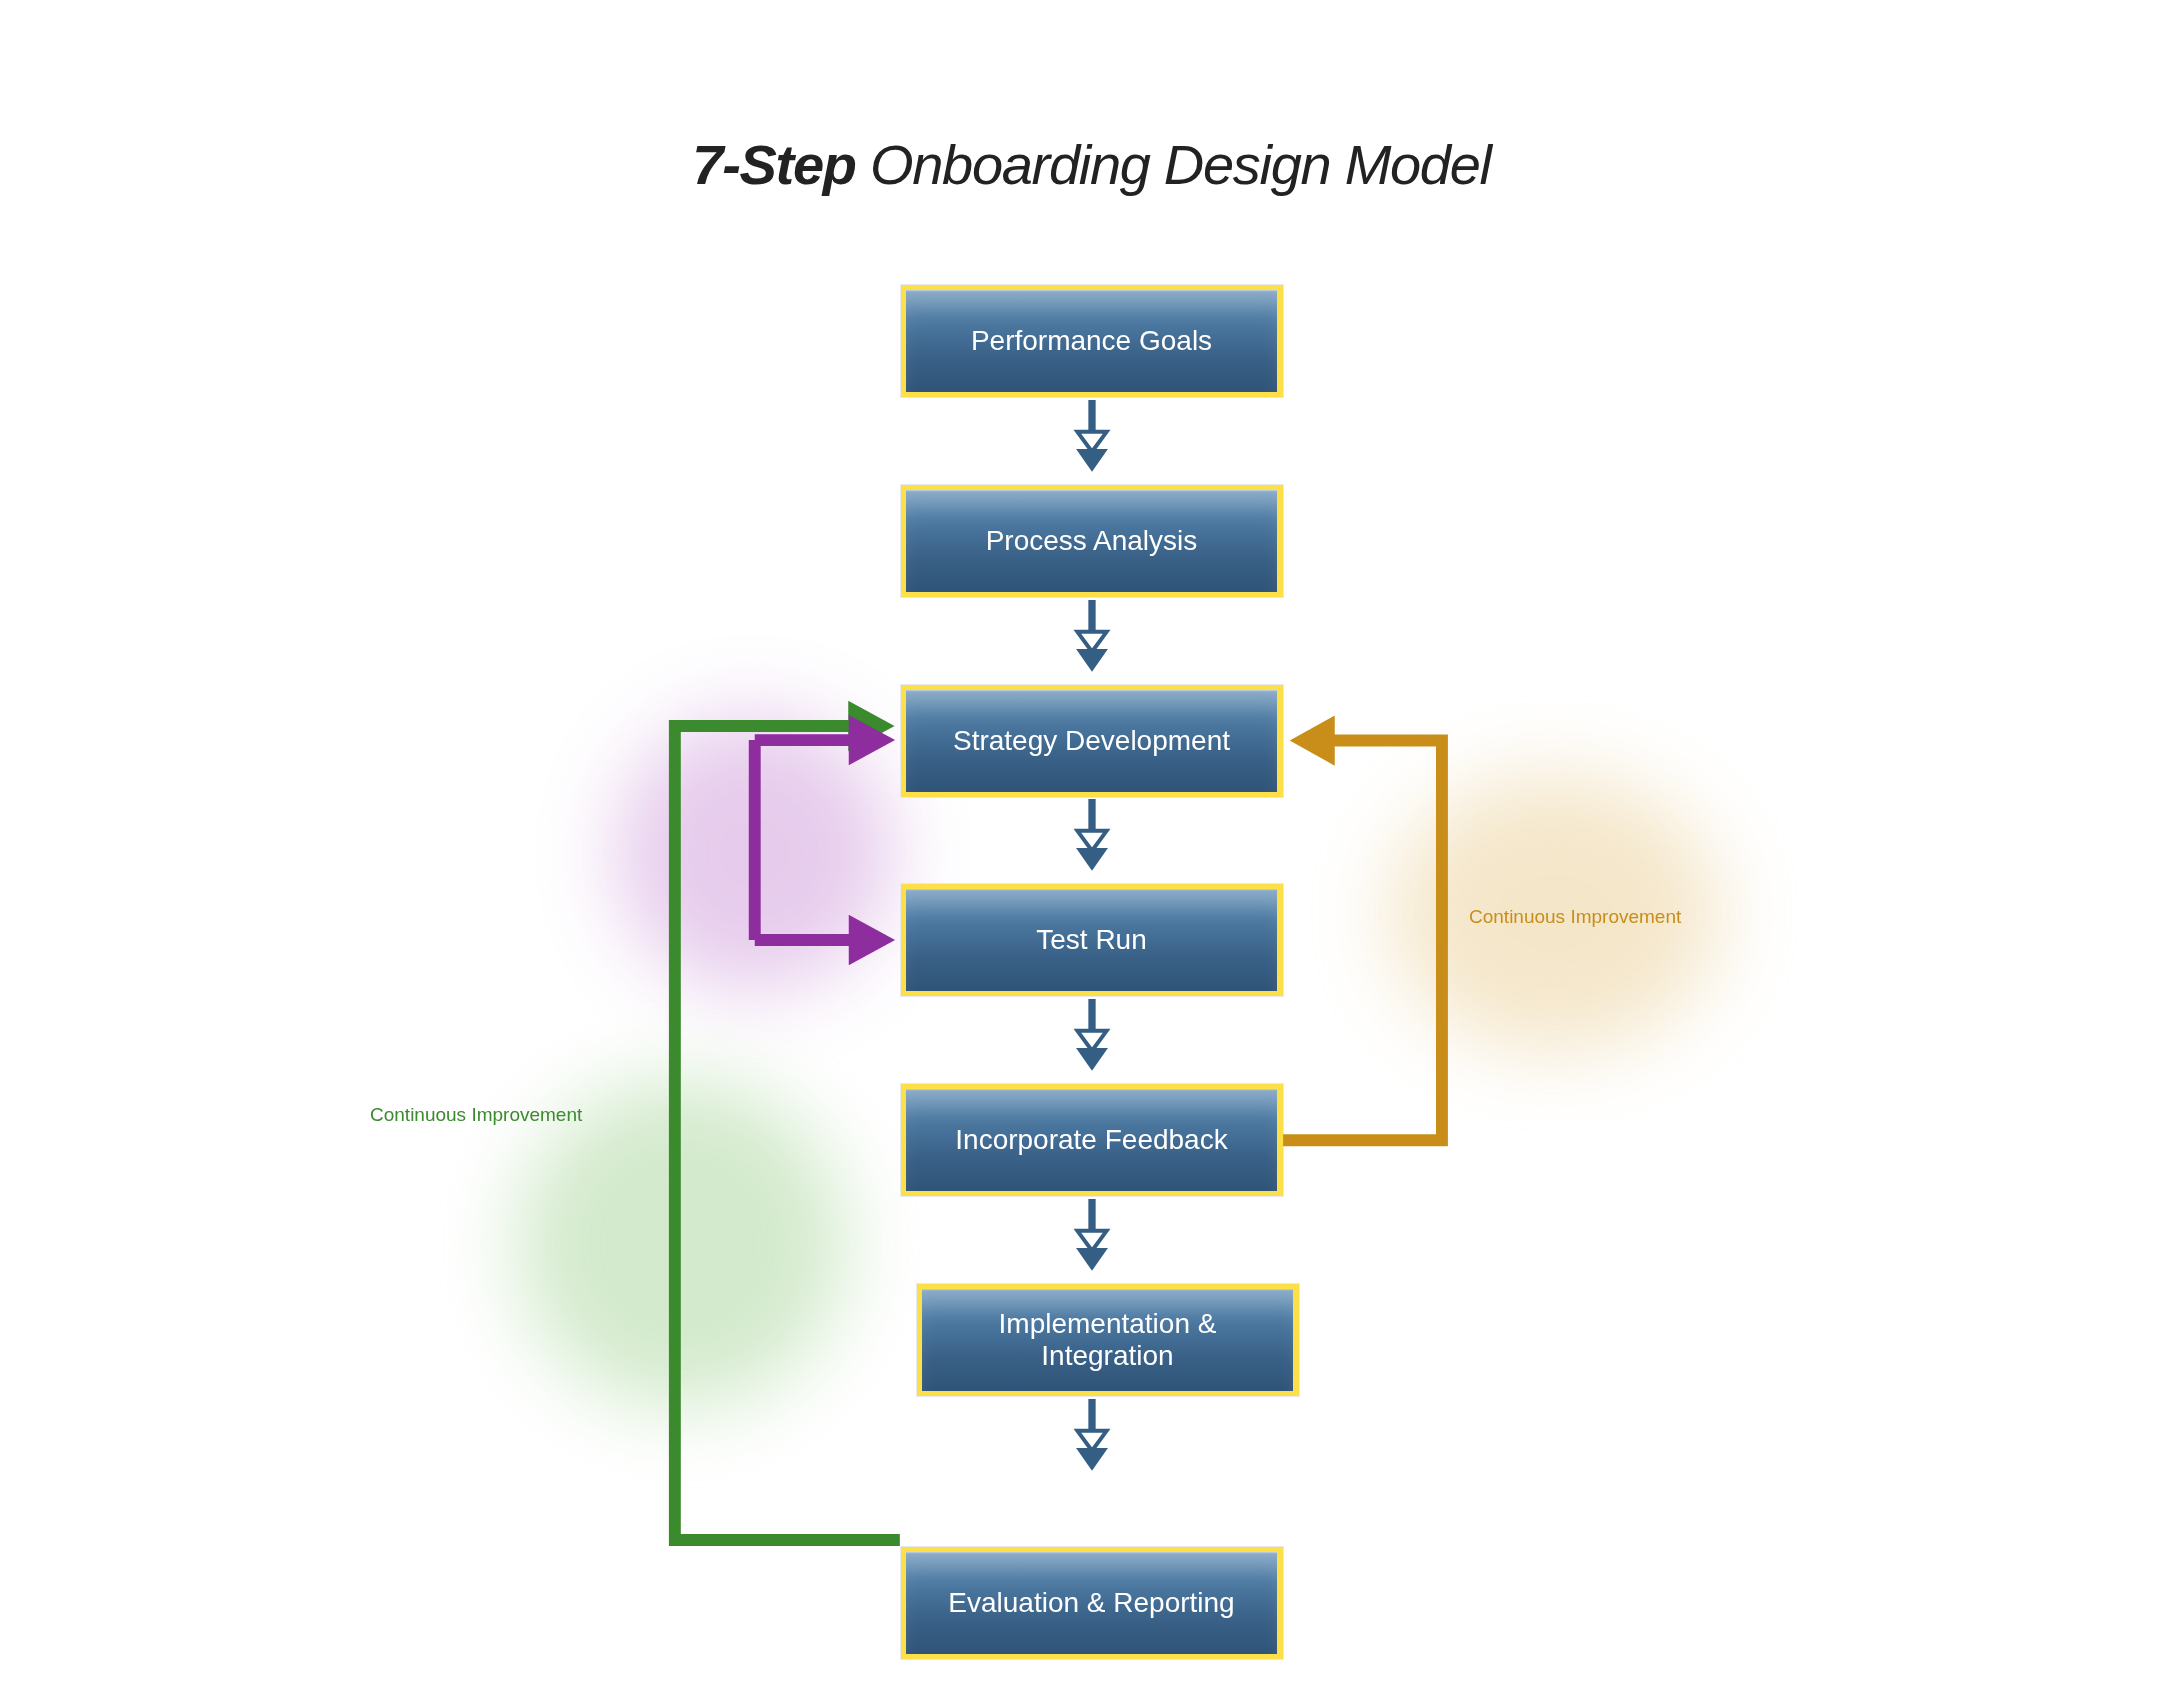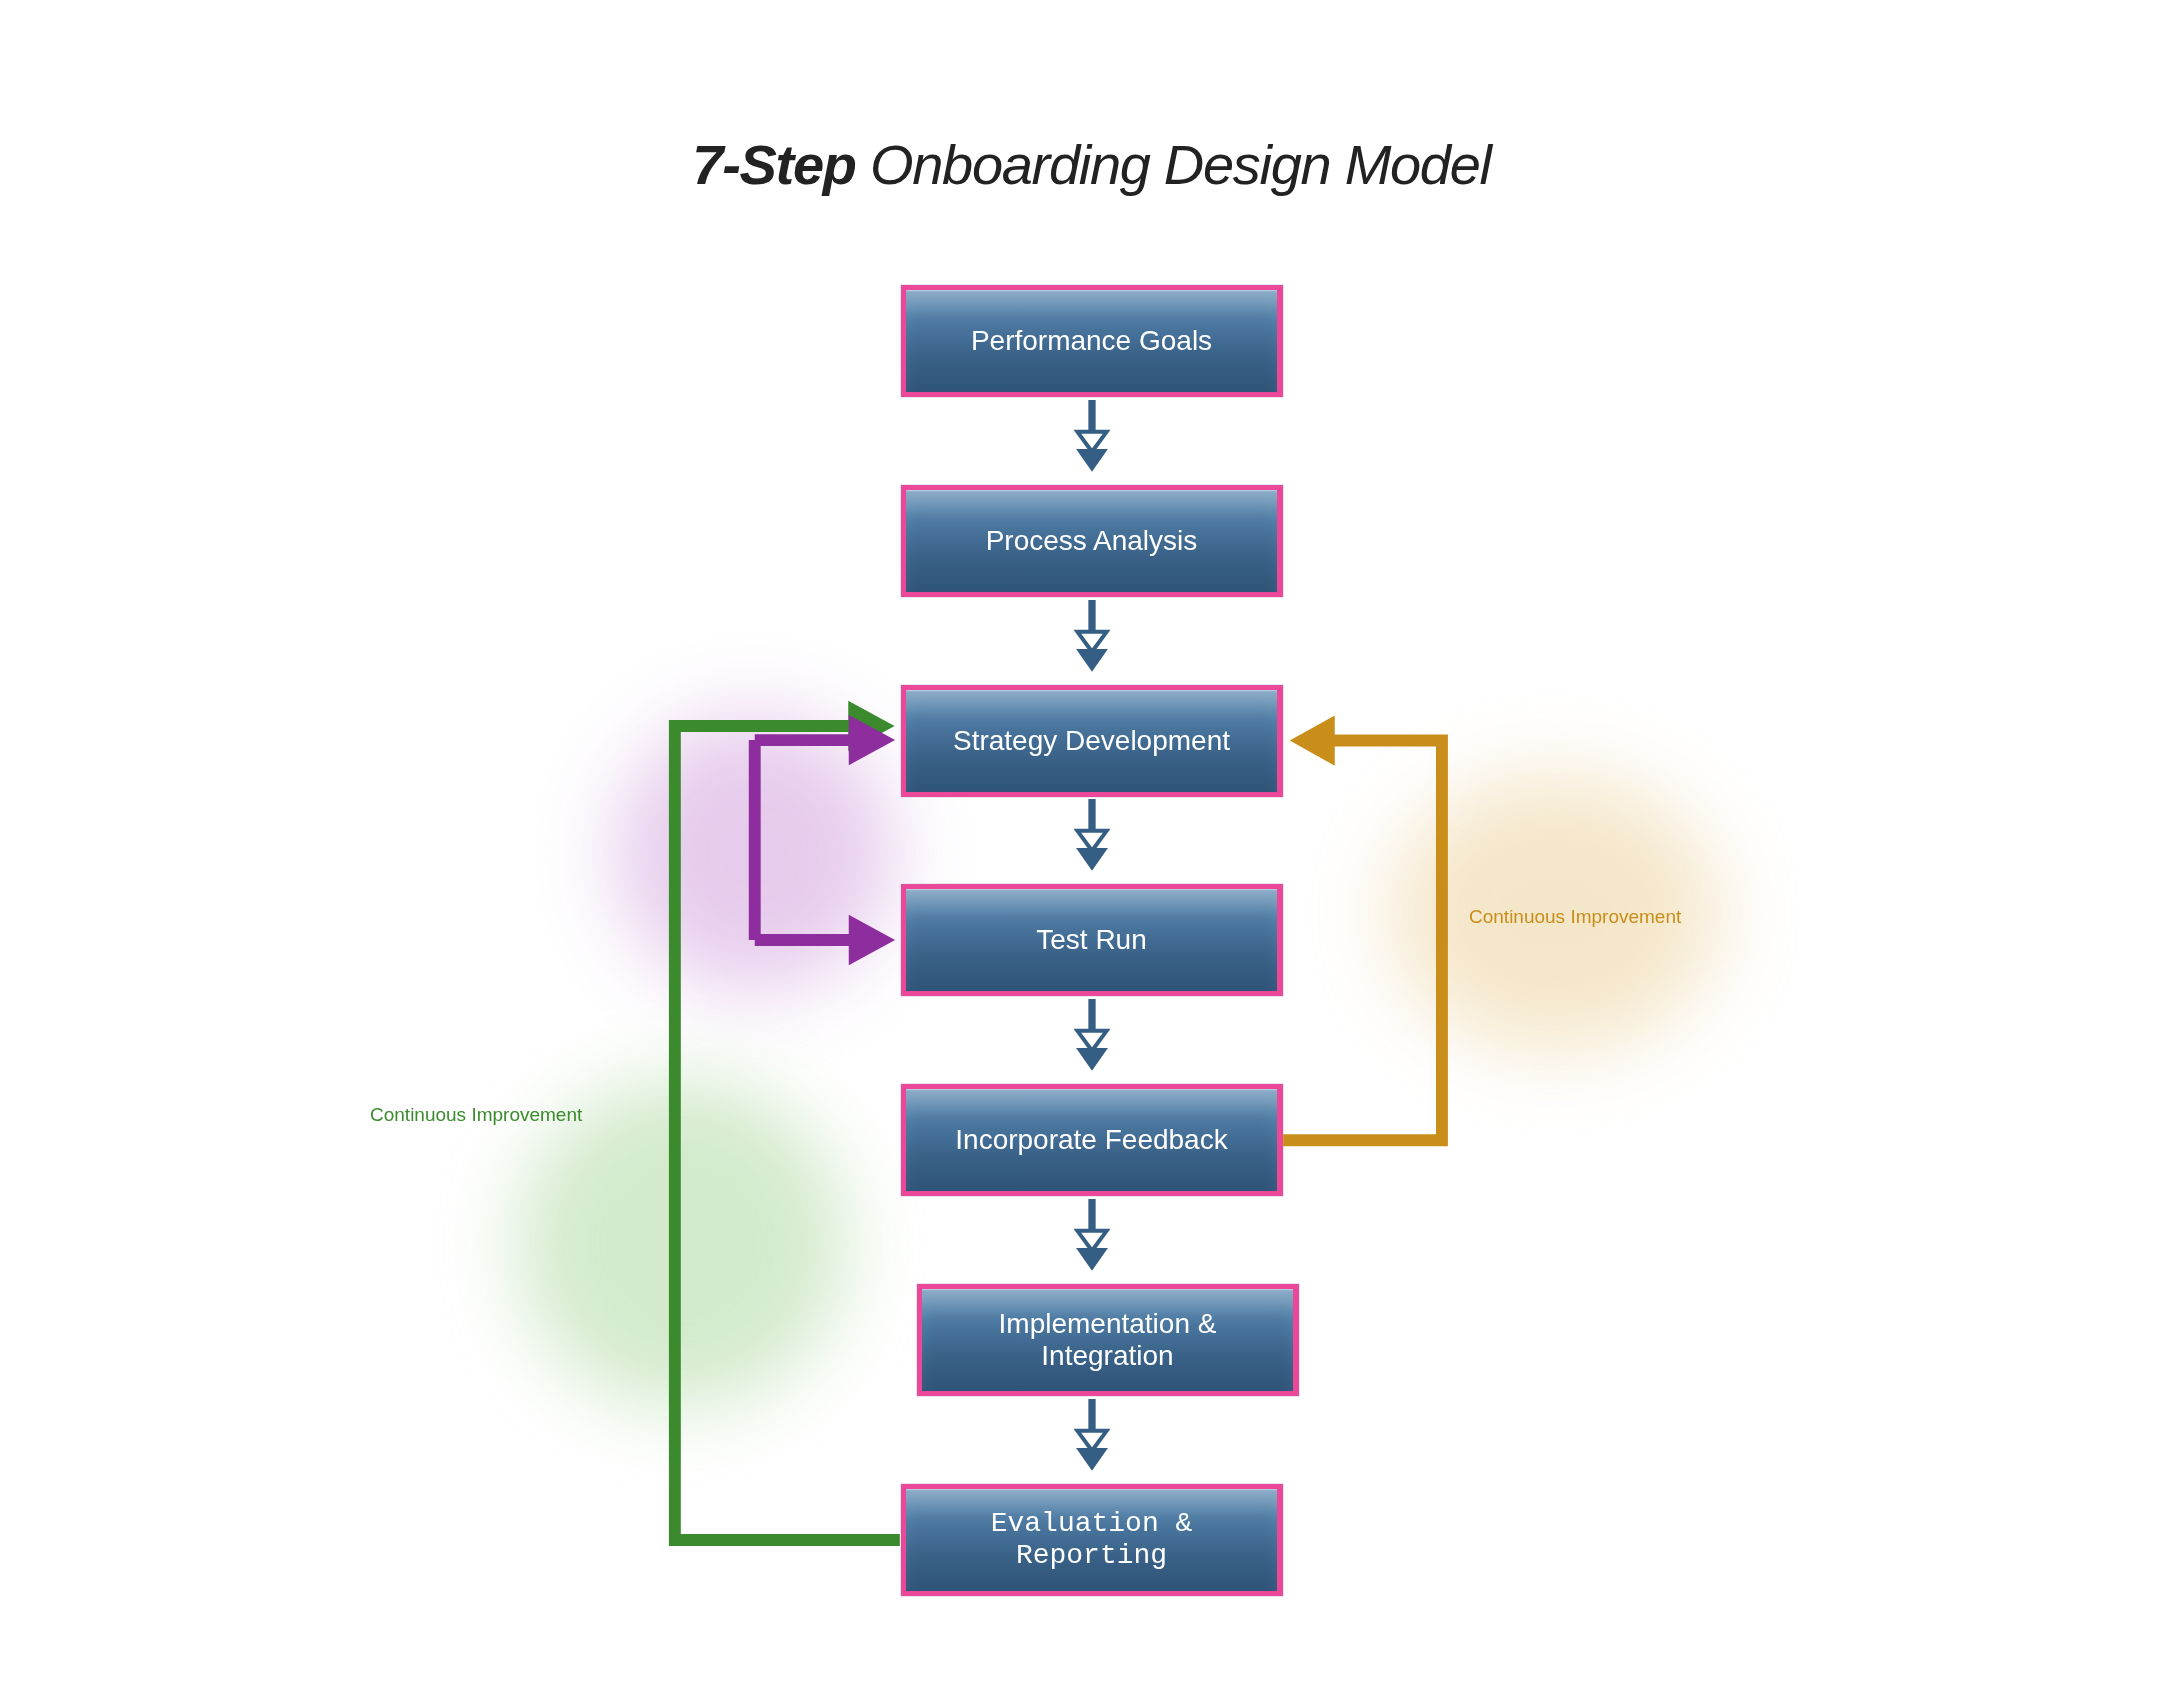--- a/index.html
+++ b/index.html
@@ -30,21 +30,21 @@
     left: 0;
     width: 100%;
     height: 1356px;
   }
   .step-box {
     position: absolute;
     left: 50%;
     transform: translateX(-50%);
     width: 384px;
     height: 114px;
-    background: #ec4899;
+    background: #fde047;
     border: 1.3px solid #e6eaf0;
     padding: 5.3px;
     display: flex;
     align-items: center;
     justify-content: center;
   }
   .step-inner {
     width: 100%;
     height: 100%;
     background: linear-gradient(to bottom, #6f98bb 0%, #4d7aa3 28%, #385f85 70%, #2f5478 100%);
@@ -110,21 +110,21 @@
   </div>
   <div class="step-box" style="top:400px;">
     <div class="step-inner">Strategy Development</div>
   </div>
   <div class="step-box" style="top:799px;">
     <div class="step-inner">Incorporate Feedback</div>
   </div>
   <div class="step-box" style="top:999px;margin-left:16px;">
     <div class="step-inner">Implementation &amp; Integration</div>
   </div>
-  <div class="step-box" style="top:1199px;font-family:Liberation Mono, monospace;">
+  <div class="step-box" style="top:1262px;">
     <div class="step-inner">Evaluation &amp; Reporting</div>
   </div>
 
   <div class="down-arrow" style="top:116px;">
     <svg viewBox="0 0 60 110">
       <line x1="30" y1="0" x2="30" y2="48" stroke="#355e85" stroke-width="11"></line>
       <polygon points="30,78 8,48 52,48" fill="#fff" stroke="#355e85" stroke-width="6"></polygon>
       <polygon points="30,108 6,74 54,74" fill="#355e85"></polygon>
     </svg>
   </div>

